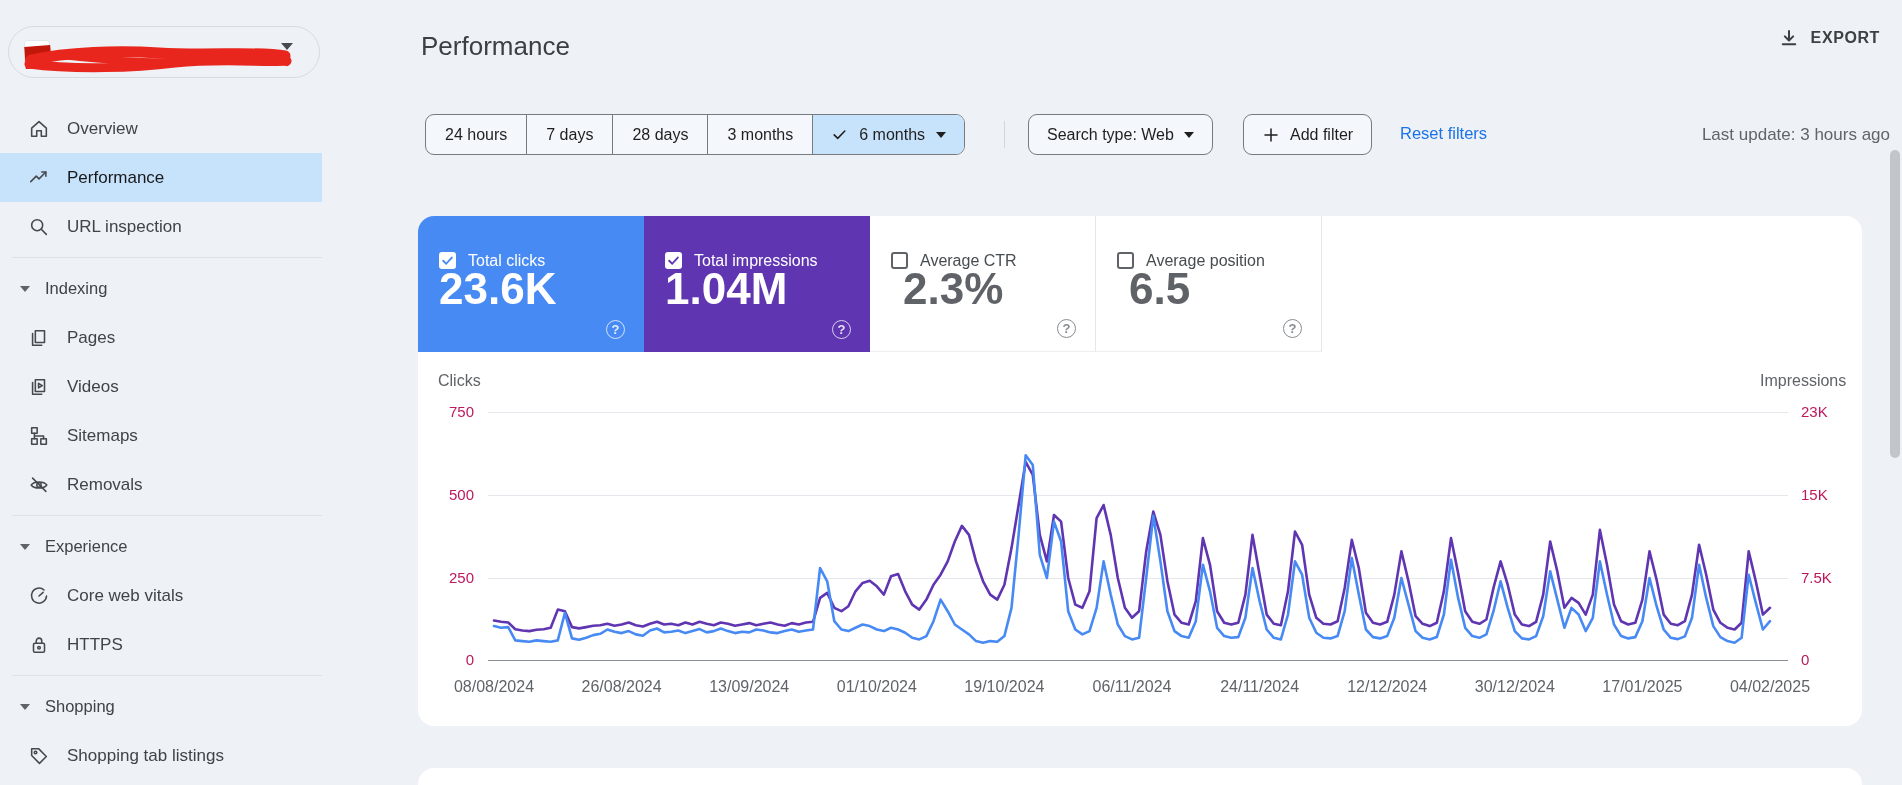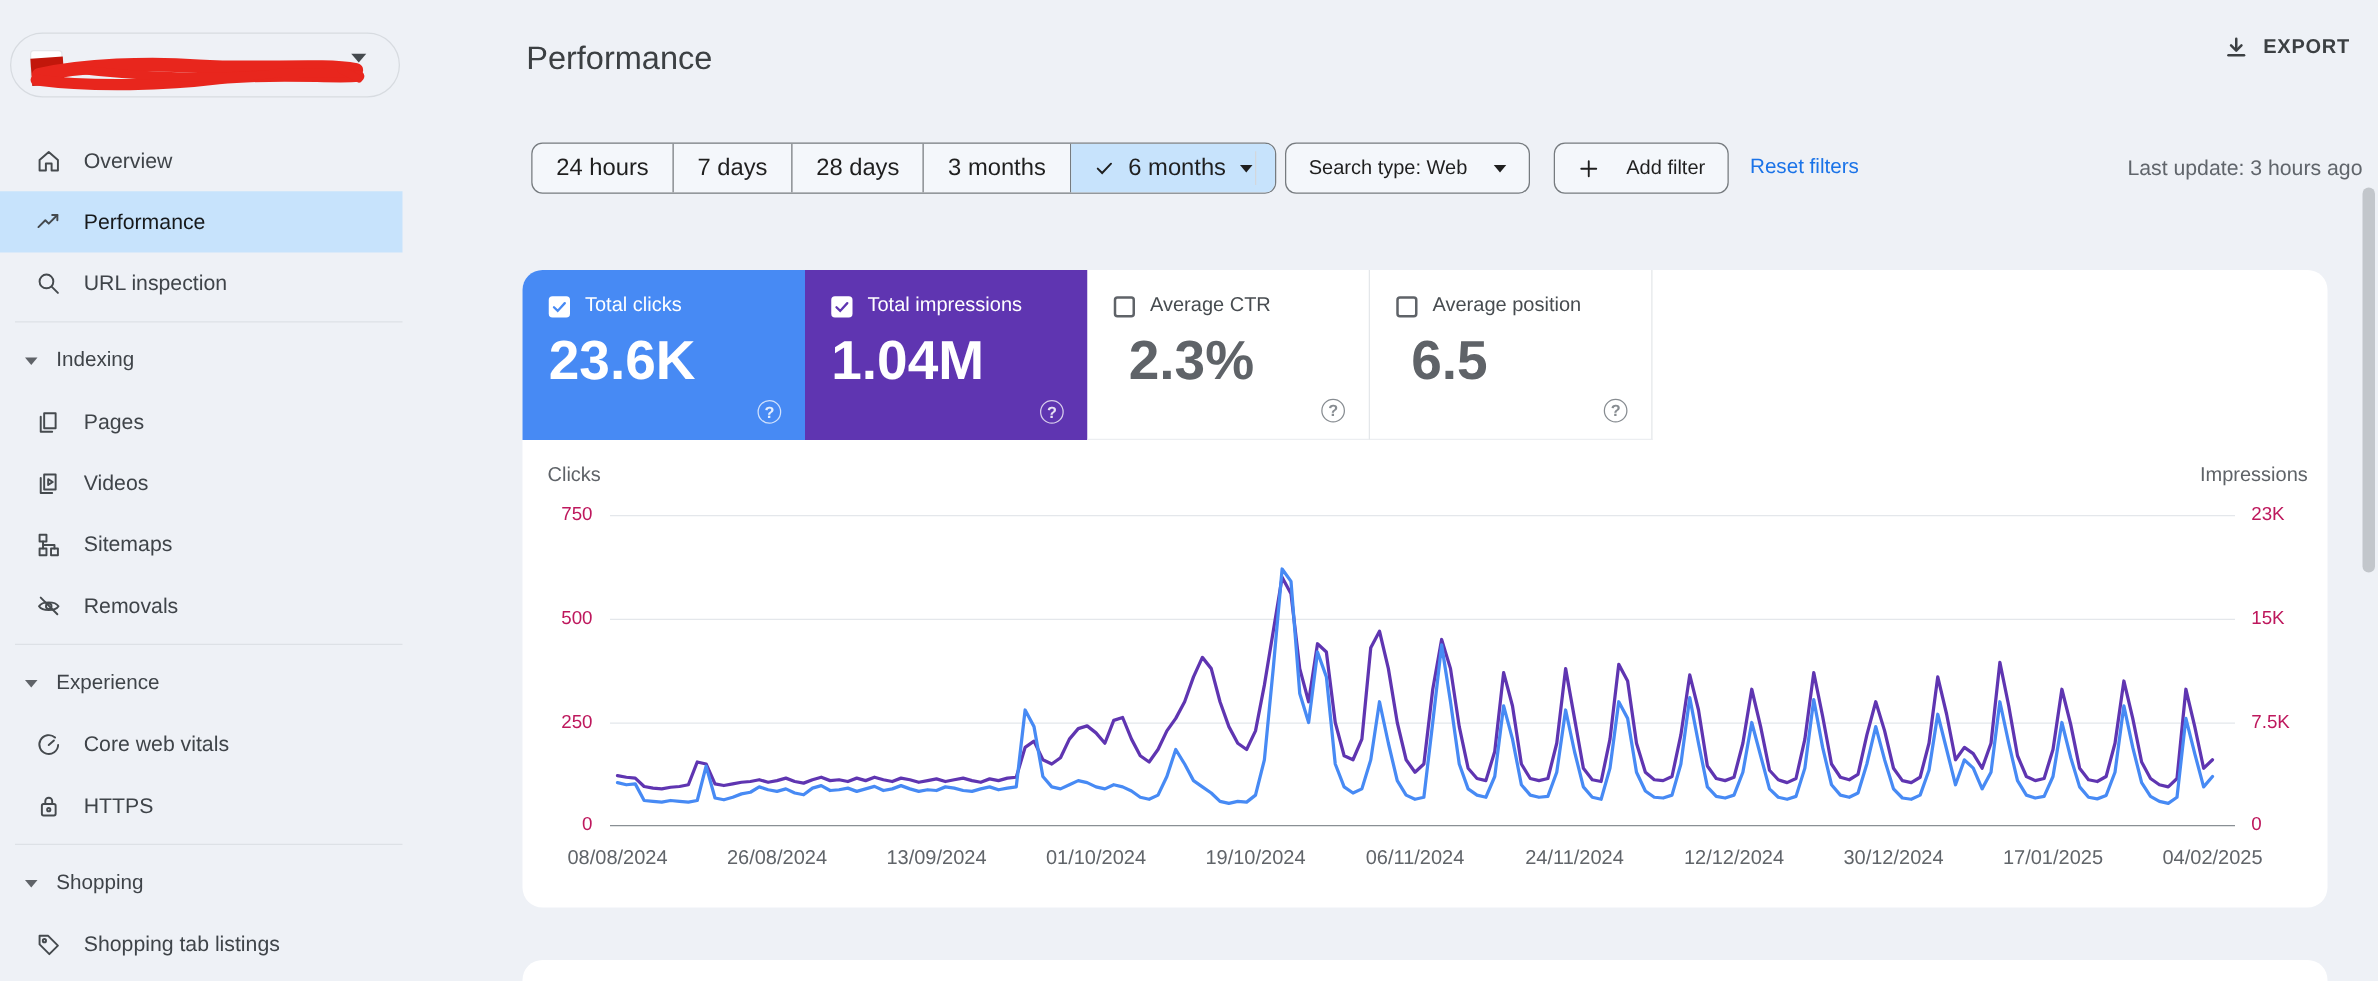--- a/index.html
+++ b/index.html
@@ -40,45 +40,45 @@
   
   .page-title { position:absolute; left:421px; top:31px; font-size:26px; color:#3c4043; font-weight:400; }
   .export-btn { position:absolute; right:22px; top:28px; display:flex; align-items:center; gap:12px;
     cursor:pointer; color:#3c4043; font-size:16px; font-weight:600; letter-spacing:.6px; }
 
   
   .filter-row { position:absolute; left:0; top:114px; width:1902px; height:42px; }
   .seg-control { position:absolute; left:425px; top:0; height:41px; display:flex;
     border:1px solid #767b7f; border-radius:9px; overflow:hidden; background:#f4f7fb; }
   .seg { display:flex; align-items:center; justify-content:center; padding:0 19px;
-    font-size:19px; color:#1f1f1f; border-right:1px solid #767b7f; cursor:pointer; white-space:nowrap; }
+    font-size:16px; color:#1f1f1f; border-right:1px solid #767b7f; cursor:pointer; white-space:nowrap; }
   .seg:last-child { border-right:none; }
   .seg.selected { background:#c7e3fc; gap:11px; padding:0 18px; }
   .vdivider { position:absolute; left:1004px; top:7px; width:1px; height:27px; background:#d3d7dc; }
-  .chip { position:absolute; top:0; height:41px; display:flex; align-items:center; gap:21px;
+  .chip { position:absolute; top:0; height:41px; display:flex; align-items:center; gap:10px;
     border:1px solid #767b7f; border-radius:9px; background:#f4f7fb; padding:0 18px;
     font-size:16px; color:#1f1f1f; cursor:pointer; white-space:nowrap; }
   .chip.search-type { left:1028px; }
   .chip.add-filter { left:1243px; }
   .reset-link { position:absolute; left:1400px; top:10px; font-size:16.5px; color:#1a73e8;
     font-weight:500; cursor:pointer; white-space:nowrap; }
   .last-update { position:absolute; right:12px; top:11px; font-size:17px; color:#60656b; }
 
   
   .main-card { position:absolute; left:418px; top:216px; width:1444px; height:510px;
     background:#fff; border-radius:16px; }
   .bottom-card { position:absolute; left:418px; top:768px; width:1444px; height:60px;
     background:#fff; border-radius:16px; }
 
   
   .tiles { position:absolute; left:0; top:0; width:1444px; height:136px; display:flex; }
   .tile { width:226px; height:136px; position:relative; cursor:pointer; background:#fff; }
   .tile:first-child { border-top-left-radius:16px; }
   .tile.plain { border-right:1px solid #e4e7ea; border-bottom:1px solid #eceef1; }
-  .tile-head { position:absolute; left:21px; top:20px; display:flex; align-items:center; gap:12px; }
+  .tile-head { position:absolute; left:21px; top:36px; display:flex; gap:12px; }
   .tile-label { font-size:16px; }
   .tile.colored .tile-label { color:#fff; font-weight:500; }
   .tile.plain .tile-label { color:#474c50; }
   .tile-value { position:absolute; left:21px; top:48px; font-size:44px;font-weight:bold; }
   .tile.colored .tile-value { color:#fff; }
   .tile.plain .tile-value { color:#5f6368;margin-left:12px; }
   .checkbox { width:17px; height:17px; border-radius:3px; display:flex; align-items:center; justify-content:center; }
   .checkbox.checked { background:#fff; }
   .checkbox.unchecked { border:2px solid #5f6368; background:transparent; }
   .help { position:absolute; right:19px; bottom:13px; width:19px; height:19px; border-radius:50%;

